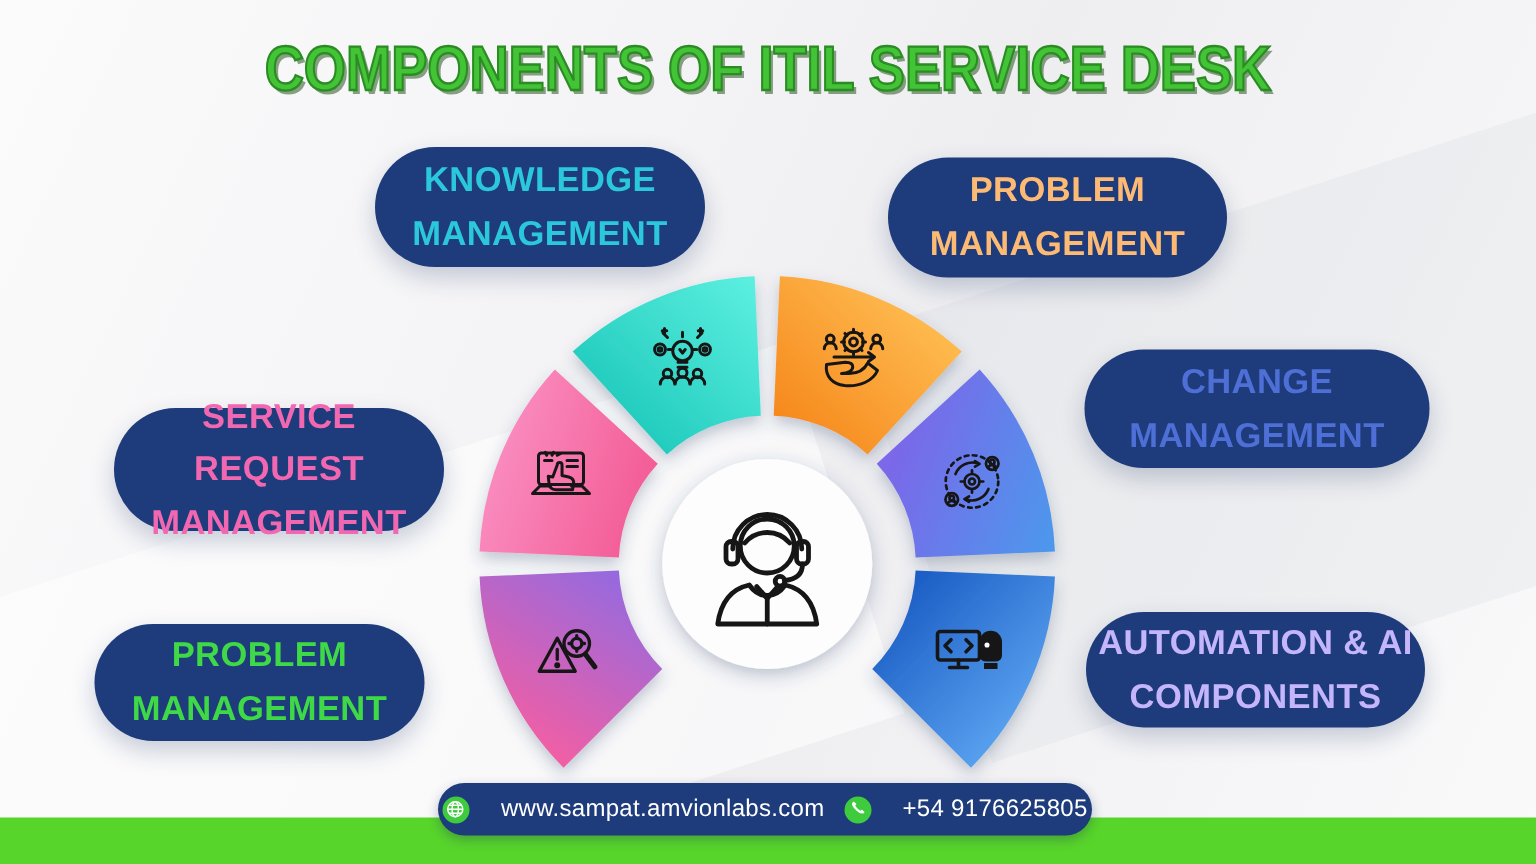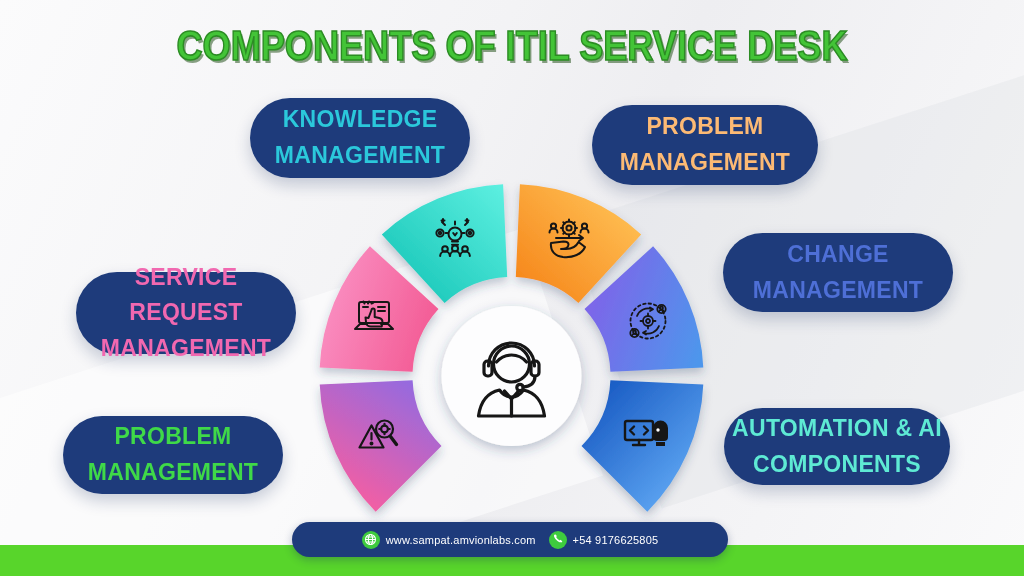--- a/index.html
+++ b/index.html
@@ -31,21 +31,21 @@
   #pill-change{left:723px;top:233px;width:230px;height:79px;}
   #pill-incident{left:63px;top:416px;width:220px;height:78px;}
   #pill-automation{left:724px;top:408px;width:226px;height:77px;}
   #diagram{position:absolute;left:0;top:0;}
   #bottom-strip{position:absolute;left:0;top:545px;width:1024px;height:31px;}
   #footer-bar{
     position:absolute;left:292px;top:522px;width:436px;height:35px;border-radius:18px;
     display:flex;align-items:center;justify-content:center;gap:13px;
     box-shadow:0 3px 8px rgba(20,40,90,.3);
   }
-  .footer-item{display:flex;align-items:center;gap:6px;color:#ffffff;font-size:11px;letter-spacing:.2px;}
+  .footer-item{display:flex;align-items:center;gap:21px;color:#ffffff;font-size:16px;letter-spacing:.2px;}
   .footer-icon{width:18px;height:18px;border-radius:50%;display:flex;align-items:center;justify-content:center;flex:0 0 18px;}
 </style>
 </head>
 <body>
 
 <div class="bg-streak" id="streak1"></div>
 <div class="bg-streak" id="streak2"></div>
 
 <div class="title" style="color: rgb(67, 196, 55);">COMPONENTS OF ITIL SERVICE DESK</div>
 
@@ -189,21 +189,21 @@
   <span>MANAGEMENT</span>
 </div>
 <div class="pill" id="pill-change" style="background: rgb(30, 59, 123); color: rgb(78, 111, 214);">
   <span>CHANGE</span>
   <span>MANAGEMENT</span>
 </div>
 <div class="pill" id="pill-incident" style="background: rgb(30, 59, 123); color: rgb(63, 217, 72);">
   <span>PROBLEM</span>
   <span>MANAGEMENT</span>
 </div>
-<div class="pill" id="pill-automation" style="background: rgb(30, 59, 123); color: #5eead4;">
+<div class="pill" id="pill-automation" style="background: rgb(30, 59, 123); color: #c4b5fd;">
   <span>AUTOMATION &amp; AI</span>
   <span>COMPONENTS</span>
 </div>
 
 <div id="bottom-strip" style="background: rgb(88, 213, 43);"></div>
 <div id="footer-bar" style="background: rgb(30, 59, 123);">
   <div class="footer-item">
     <span class="footer-icon" style="background: rgb(62, 203, 62);">
       <svg width="13" height="13" viewBox="-7 -7 14 14" fill="none" stroke="#ffffff" stroke-width="1.1">
         <circle cx="0" cy="0" r="5.4"></circle>

